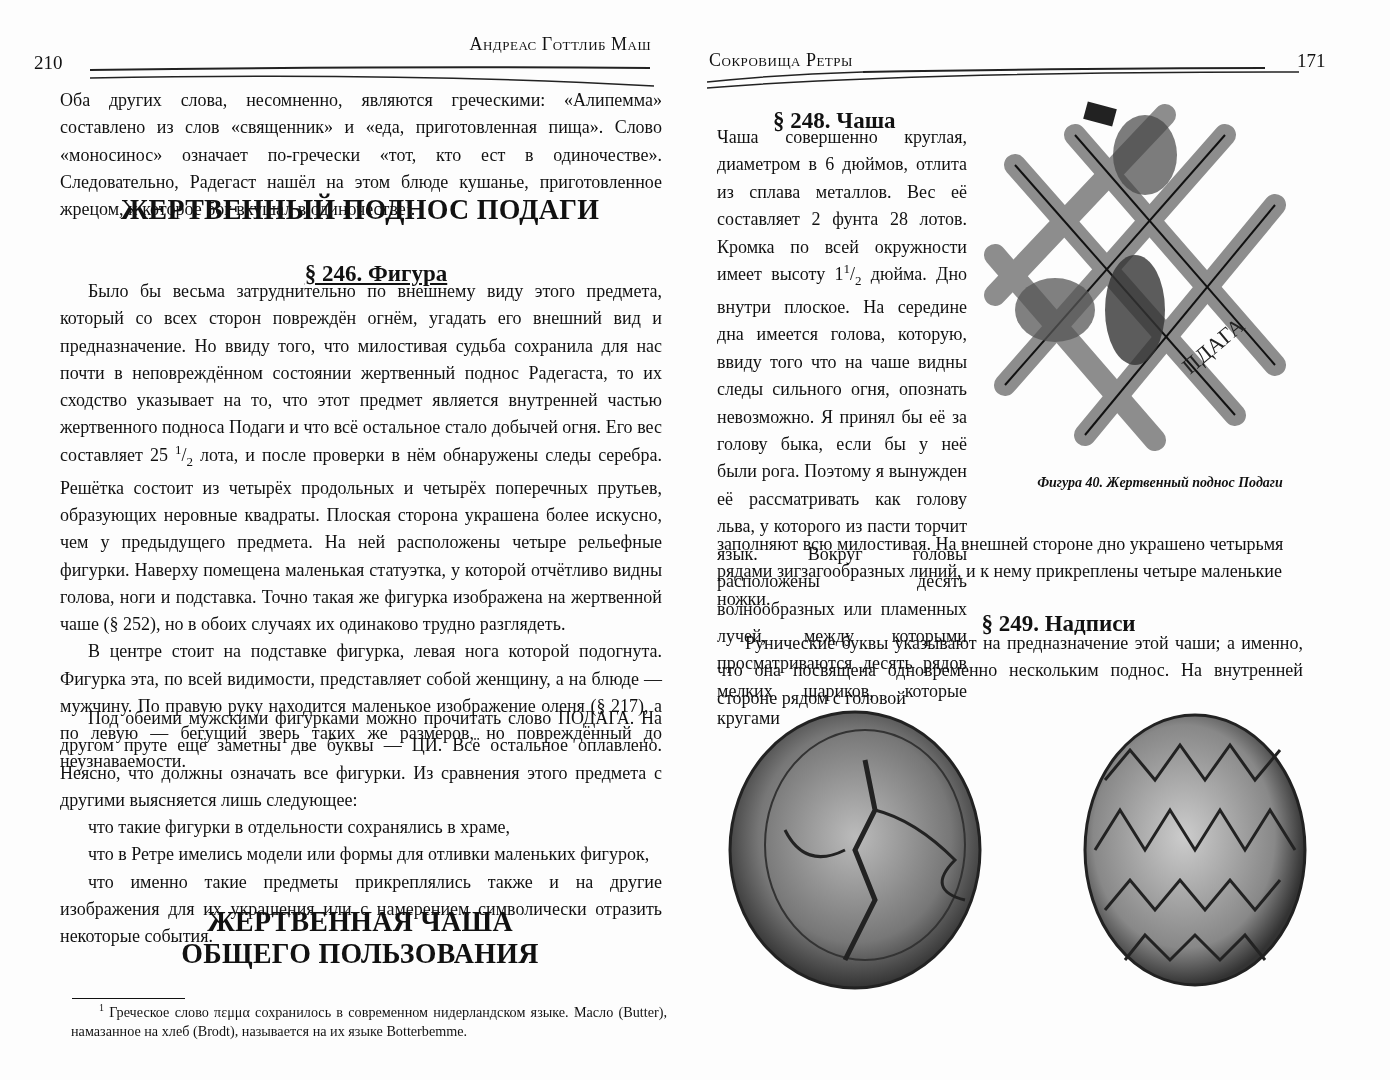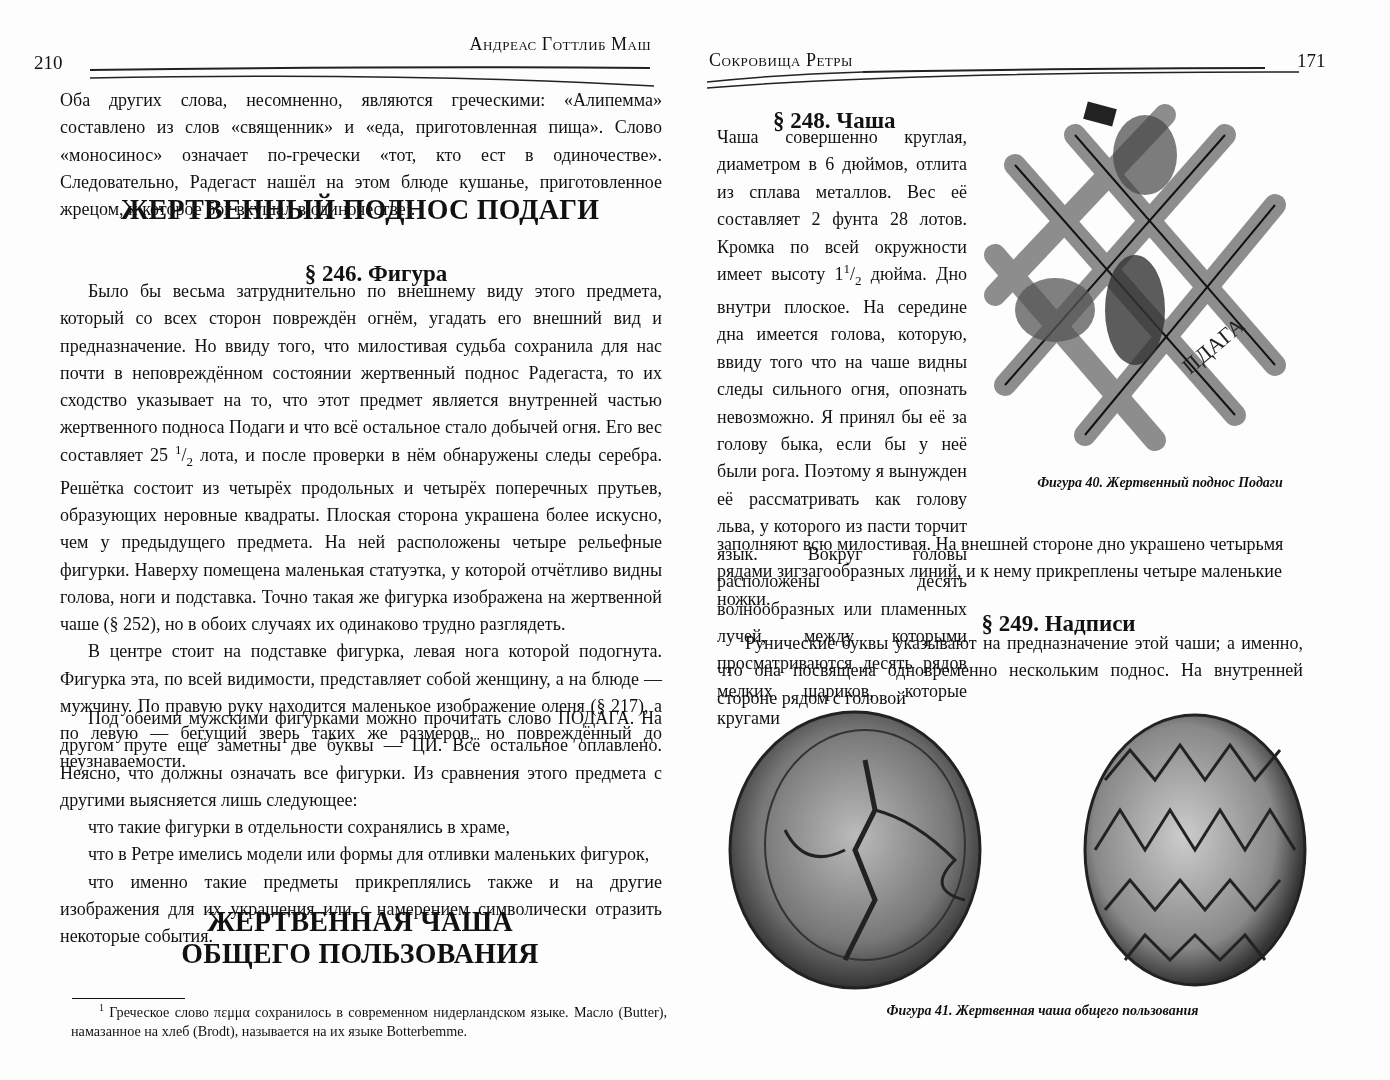--- a/index.html
+++ b/index.html
@@ -42,21 +42,21 @@
     <path d="M2 6 Q300 2 562 4" stroke="#222" stroke-width="2" fill="none"></path>
     <path d="M2 14 Q320 8 566 22" stroke="#222" stroke-width="1.5" fill="none"></path>
   </svg>
 
   <div class="txt" style="left:60px; top:87px; width:602px;">
     <p><span>Оба других слова, несомненно, являются греческими: «Алипемма» составлено из слов «священник» и «еда, приготовленная пища». Слово «моносинос» означает по-гречески «тот, кто ест в одиночестве». Следовательно, Радегаст нашёл на этом блюде кушанье, приготовленное жрецом, и которое бог вкушал в одиночестве</span><sup>1</sup><span>.</span></p>
   </div>
 
   <h1 class="sect" style="left:40px; top:192px; width:640px;">ЖЕРТВЕННЫЙ ПОДНОС ПОДАГИ</h1>
 
-  <h2 class="para" style="left:40px; top:245px; width:640px;">§ 246. Фигура</h2>
+  <h2 class="para" style="left:40px; top:245px; width:640px;text-decoration:underline;">§ 246. Фигура</h2>
 
   <div class="txt" style="left:60px; top:278px; width:602px;">
     <p class="indent"><span>Было бы весьма затруднительно по внешнему виду этого предмета, который со всех сторон повреждён огнём, угадать его внешний вид и предназначение. Но ввиду того, что милостивая судьба сохранила для нас почти в неповреждённом состоянии жертвенный поднос Радегаста, то их сходство указывает на то, что этот предмет является внутренней частью жертвенного подноса Подаги и что всё остальное стало добычей огня. Его вес составляет 25 </span><sup class="frac">1</sup>/<sub class="frac">2</sub> <span>лота, и после проверки в нём обнаружены следы серебра. Решётка состоит из четырёх продольных и четырёх поперечных прутьев, образующих неровные квадраты. Плоская сторона украшена более искусно, чем у предыдущего предмета. На ней расположены четыре рельефные фигурки. Наверху помещена маленькая статуэтка, у которой отчётливо видны голова, ноги и подставка. Точно такая же фигурка изображена на жертвенной чаше (§ 252), но в обоих случаях их одинаково трудно разглядеть.</span></p>
     <p class="indent"><span>В центре стоит на подставке фигурка, левая нога которой подогнута. Фигурка эта, по всей видимости, представляет собой женщину, а на блюде — мужчину. По правую руку находится маленькое изображение оленя (§ 217), а по левую — бегущий зверь таких же размеров, но повреждённый до неузнаваемости.</span></p>
   </div>
 
 
   <div class="txt" style="left:60px; top:705px; width:602px;">
     <p class="indent">Под обеими мужскими фигурками можно прочитать слово ПОДАГА. На другом пруте ещё заметны две буквы — ЦИ. Всё остальное оплавлено. Неясно, что должны означать все фигурки. Из сравнения этого предмета с другими выясняется лишь следующее:</p>
     <p class="list-line">что такие фигурки в отдельности сохранялись в храме,</p>
@@ -140,14 +140,13 @@
       <path d="M120 150 Q80 170 60 130" stroke="#222" stroke-width="3" fill="none"></path>
     </g>
     <g>
       <ellipse cx="470" cy="150" rx="110" ry="135" fill="url(#bowlB)" stroke="#222" stroke-width="3"></ellipse>
       <path d="M380 80 L405 50 L430 80 L455 45 L480 80 L505 45 L530 80 L555 50" stroke="#222" stroke-width="3" fill="none"></path>
       <path d="M370 150 L395 110 L420 150 L445 110 L470 150 L495 110 L520 150 L545 110 L570 150" stroke="#222" stroke-width="3" fill="none"></path>
       <path d="M380 210 L405 180 L430 210 L455 180 L480 210 L505 180 L530 210 L555 180" stroke="#222" stroke-width="3" fill="none"></path>
       <path d="M400 260 L420 235 L445 260 L470 235 L495 260 L520 235 L540 260" stroke="#222" stroke-width="3" fill="none"></path>
     </g>
   </svg>
-  <div class="caption" style="left:0px; top:1003px; width:695px;">Фигура 41. Жертвенная чаша общего пользования</div>
 </div>
 
 </body></html>

